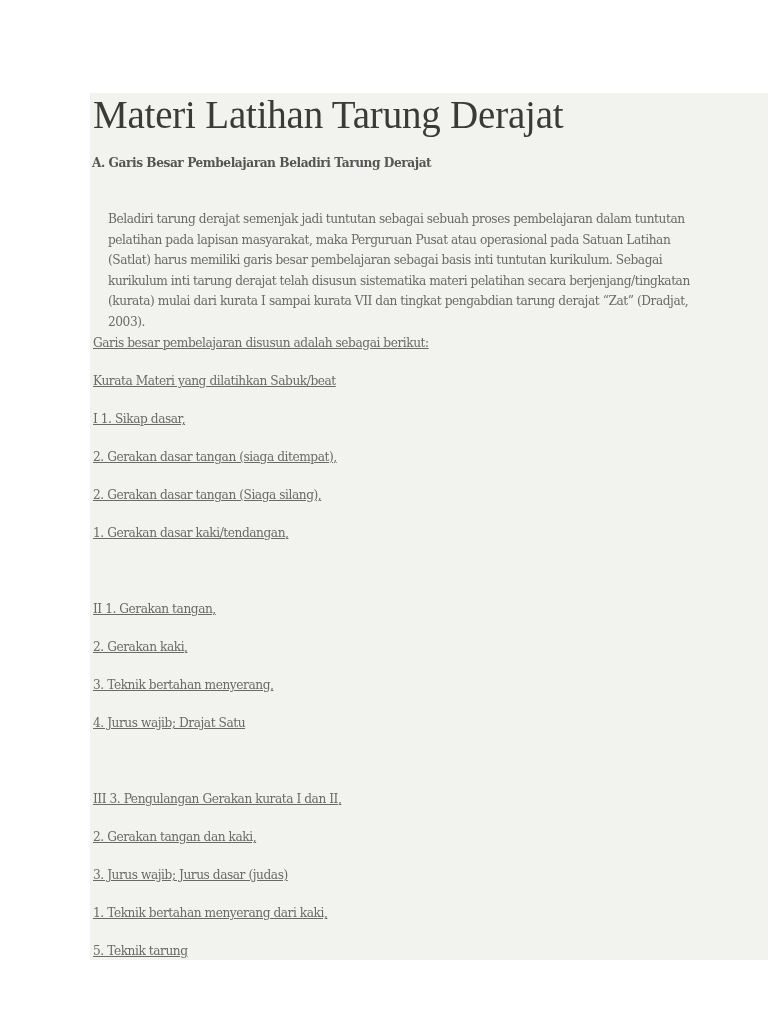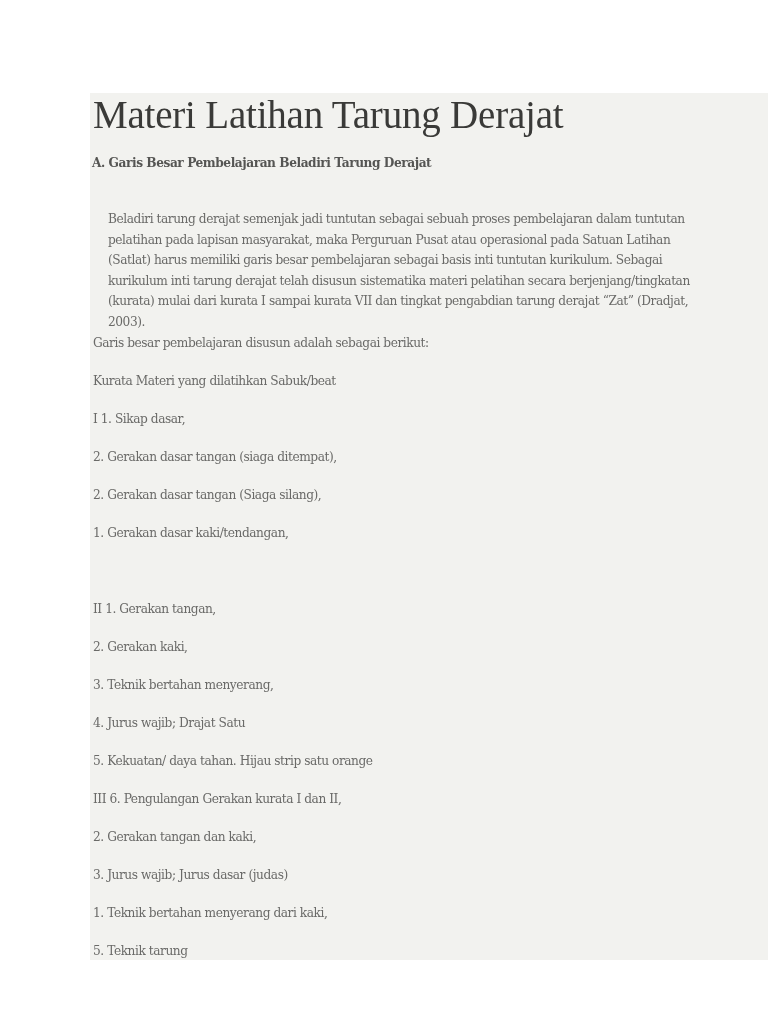--- a/index.html
+++ b/index.html
@@ -64,39 +64,39 @@
     .line {
       position: absolute;
       left: 3px;
       margin: 0;
       font-family: "DejaVu Serif", serif;
       font-size: 12.2px;
       line-height: 16px;
       color: #6a6a68;
       letter-spacing: -0.45px;
       white-space: nowrap;
+      text-decoration: underline;
     }
   </style>
 </head>
 <body>
 
 <div class="panel">
   <h1 class="title">Materi Latihan Tarung Derajat</h1>
   <h2 class="subtitle">A. Garis Besar Pembelajaran Beladiri Tarung Derajat</h2>
   <p class="para">Beladiri tarung derajat semenjak jadi tuntutan sebagai sebuah proses pembelajaran dalam tuntutan pelatihan pada lapisan masyarakat, maka Perguruan Pusat atau operasional pada Satuan Latihan (Satlat) harus memiliki garis besar pembelajaran sebagai basis inti tuntutan kurikulum. Sebagai kurikulum inti tarung derajat telah disusun sistematika materi pelatihan secara berjenjang/tingkatan (kurata) mulai dari kurata I sampai kurata VII dan tingkat pengabdian tarung derajat “Zat” (Dradjat, 2003).</p>
 
   <p class="line" style="top:242px">Garis besar pembelajaran disusun adalah sebagai berikut:</p>
   <p class="line" style="top:280px">Kurata Materi yang dilatihkan Sabuk/beat</p>
   <p class="line" style="top:318px">I 1. Sikap dasar,</p>
   <p class="line" style="top:356px">2. Gerakan dasar tangan (siaga ditempat),</p>
   <p class="line" style="top:394px">2. Gerakan dasar tangan (Siaga silang),</p>
   <p class="line" style="top:432px">1. Gerakan dasar kaki/tendangan,</p>
   <p class="line" style="top:508px">II 1. Gerakan tangan,</p>
   <p class="line" style="top:546px">2. Gerakan kaki,</p>
   <p class="line" style="top:584px">3. Teknik bertahan menyerang,</p>
   <p class="line" style="top:622px">4. Jurus wajib; Drajat Satu</p>
-  <p class="line" style="top:660px">5. Kekuatan/ daya tahan. Hijau strip satu orange</p>
-  <p class="line" style="top:698px">III 6. Pengulangan Gerakan kurata I dan II,</p>
+  <p class="line" style="top:698px">III 3. Pengulangan Gerakan kurata I dan II,</p>
   <p class="line" style="top:736px">2. Gerakan tangan dan kaki,</p>
   <p class="line" style="top:774px">3. Jurus wajib; Jurus dasar (judas)</p>
   <p class="line" style="top:812px">1. Teknik bertahan menyerang dari kaki,</p>
   <p class="line" style="top:850px">5. Teknik tarung</p>
 </div>
 
 </body></html>

